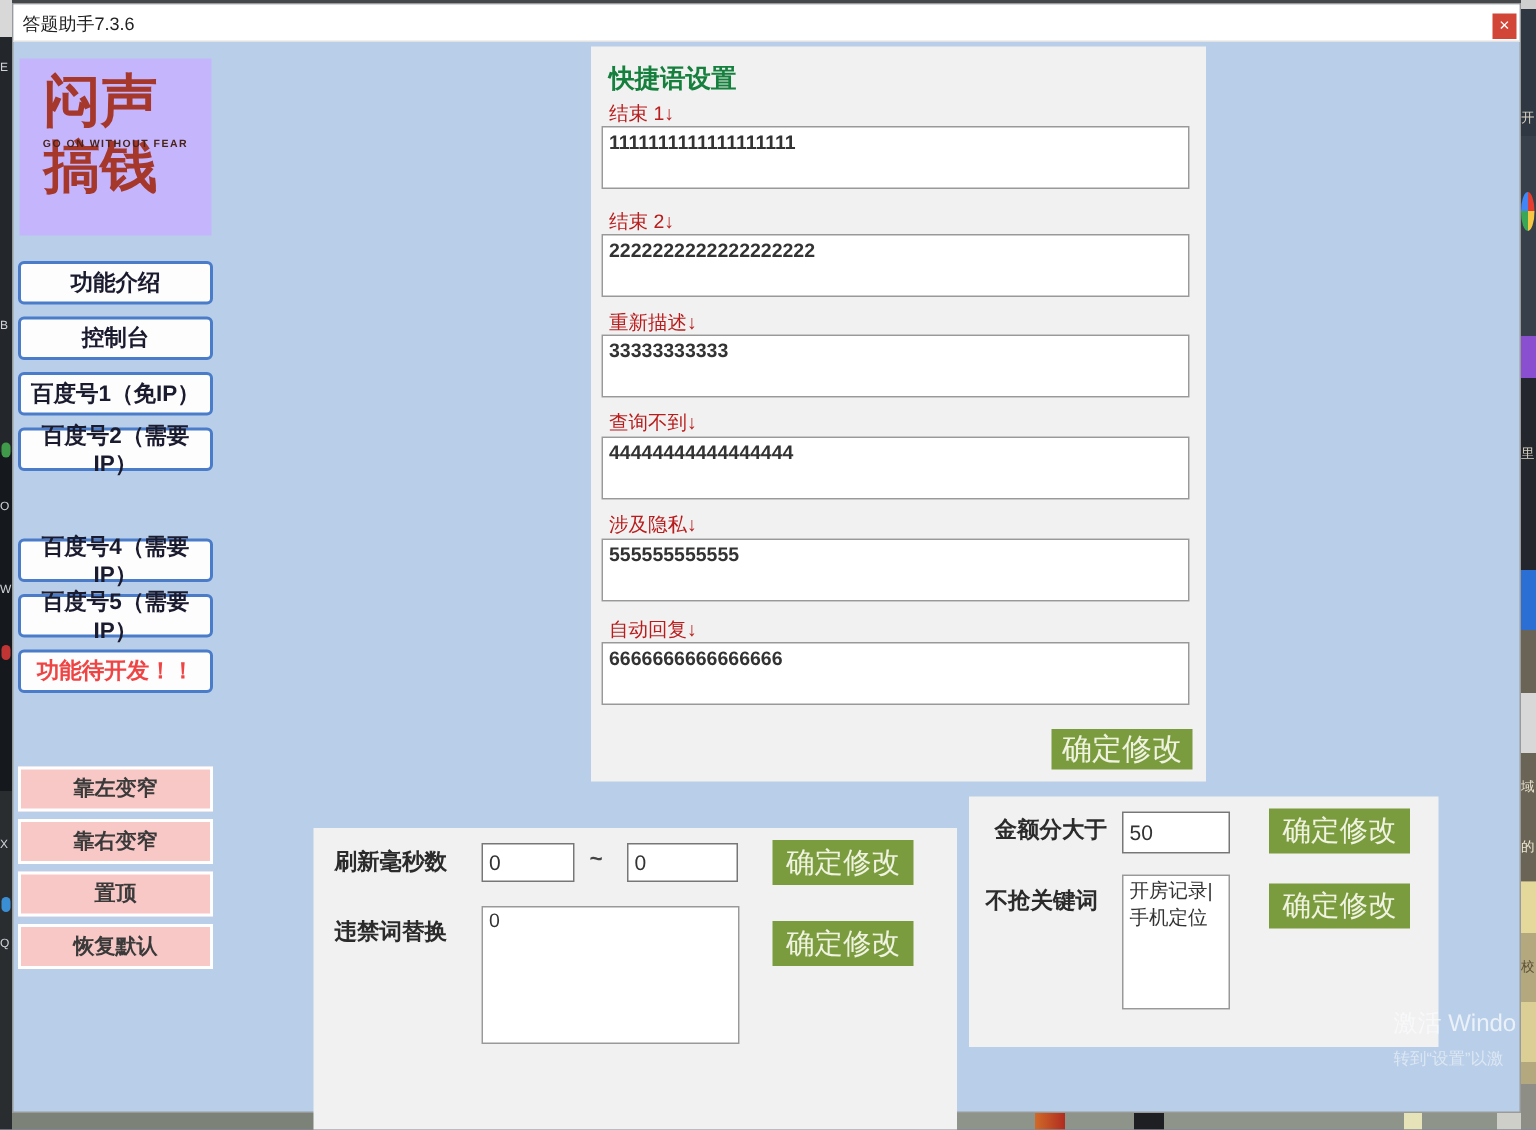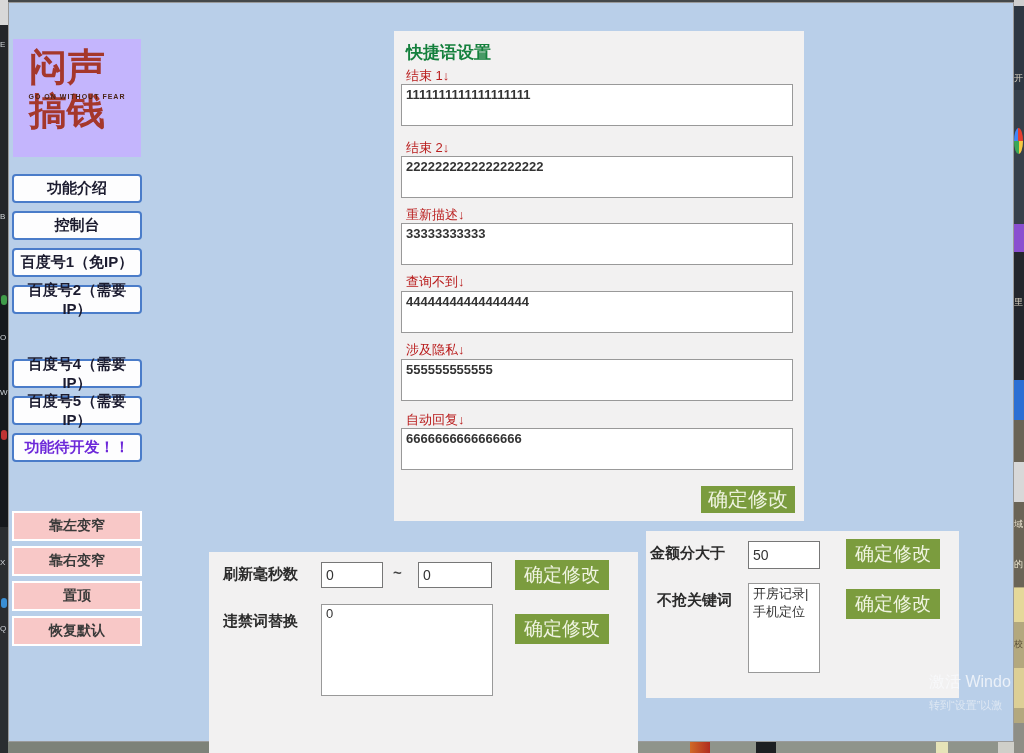--- a/index.html
+++ b/index.html
@@ -41,21 +41,21 @@
   .logo .row1{margin-top:6px;}
   .logo .sub{position:absolute;left:0;top:54px;width:100%;text-align:center;
     font-size:7px;font-weight:bold;color:#4a2418;letter-spacing:1px;}
 
   
   .nav-btn{position:absolute;left:3px;width:130px;height:29px;background:#fdfdfe;
     border:2px solid #4a7cc9;border-radius:4px;box-sizing:border-box;
     font-size:15px;font-weight:bold;color:#1b1b2f;cursor:pointer;
     display:flex;align-items:center;justify-content:center;padding:0;
     font-family:"Liberation Sans","DejaVu Sans",sans-serif;}
-  .nav-btn.dev{color:#6d28d9;}
+  .nav-btn.dev{color:#ef4444;}
   .pink-btn{position:absolute;left:3px;width:130px;height:30px;background:#f8c8c7;
     border:2px solid #ffffff;box-sizing:border-box;font-size:14px;font-weight:bold;color:#3a3a3a;
     cursor:pointer;display:flex;align-items:center;justify-content:center;padding:0;
     font-family:"Liberation Sans","DejaVu Sans",sans-serif;}
 
   
   .panel{position:absolute;background:#f2f1f1;}
   .quick-panel{left:385px;top:3px;width:410px;height:490px;}
   .bl-panel{left:200px;top:493px;width:429px;height:206px;margin-top:31px;}
   .br-panel{left:637px;top:503px;width:313px;height:167px;}
@@ -117,20 +117,26 @@
 
 <div class="edge-bottom">
   <div class="blob" style="left:682px;width:20px;background:linear-gradient(90deg,#d06a28,#b02c20)"></div>
   <div class="blob" style="left:748px;width:20px;background:#1d1f22"></div>
   <div class="blob" style="left:928px;width:12px;background:#e6e3b8"></div>
   <div class="blob" style="left:990px;width:16px;background:#cfcfc9"></div>
 </div>
 
 <div class="app-window">
 
+  <div class="titlebar">
+    <span class="title">答题助手7.3.6</span>
+    <button class="close-btn">
+      <span>✕</span>
+    </button>
+  </div>
 
   <div class="client">
 
     <div class="logo">
       <div class="row row1">闷声</div>
       <div class="row">搞钱</div>
       <div class="sub">GO ON WITHOUT FEAR</div>
     </div>
 
     <button class="nav-btn" style="top:146px">功能介绍</button>
@@ -176,21 +182,21 @@
       <span class="tilde" style="left:184px;top:12px">~</span>
       <input class="small-input" style="left: 209px; top: 10px; width: 74px; height: 26px;" value="0">
       <button class="green-btn sm-green" style="left:306px;top:8px">确定修改</button>
 
       <div class="row-label" style="left:14px;top:60px">违禁词替换</div>
       <textarea class="small-ta" style="left: 112px; top: 52px; width: 172px; height: 92px;">0</textarea>
       <button class="green-btn sm-green" style="left:306px;top:62px">确定修改</button>
     </div>
 
     <div class="panel br-panel">
-      <div class="row-label" style="left:4px;top:13px">金额分大于</div>
+      <div class="row-label" style="left:17px;top:13px">金额分大于</div>
       <input class="small-input" style="left: 102px; top: 10px; width: 72px; height: 28px;" value="50">
       <button class="green-btn sm-green" style="left:200px;top:8px">确定修改</button>
 
       <div class="row-label" style="left:11px;top:60px">不抢关键词</div>
       <textarea class="small-ta" style="left: 102px; top: 52px; width: 72px; height: 90px;">开房记录|
 手机定位</textarea>
       <button class="green-btn sm-green" style="left:200px;top:58px">确定修改</button>
     </div>
 
     <div class="watermark">

